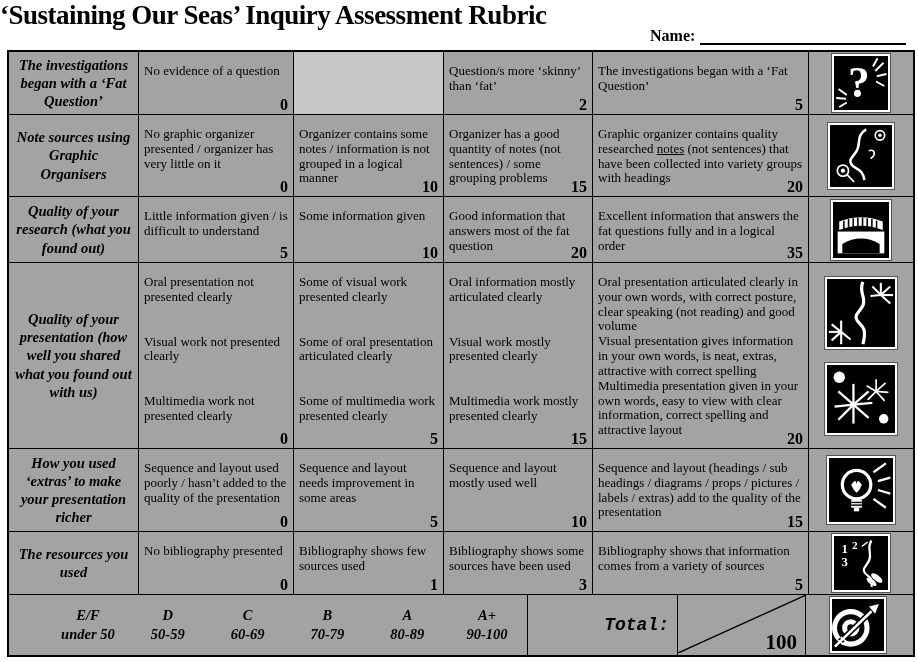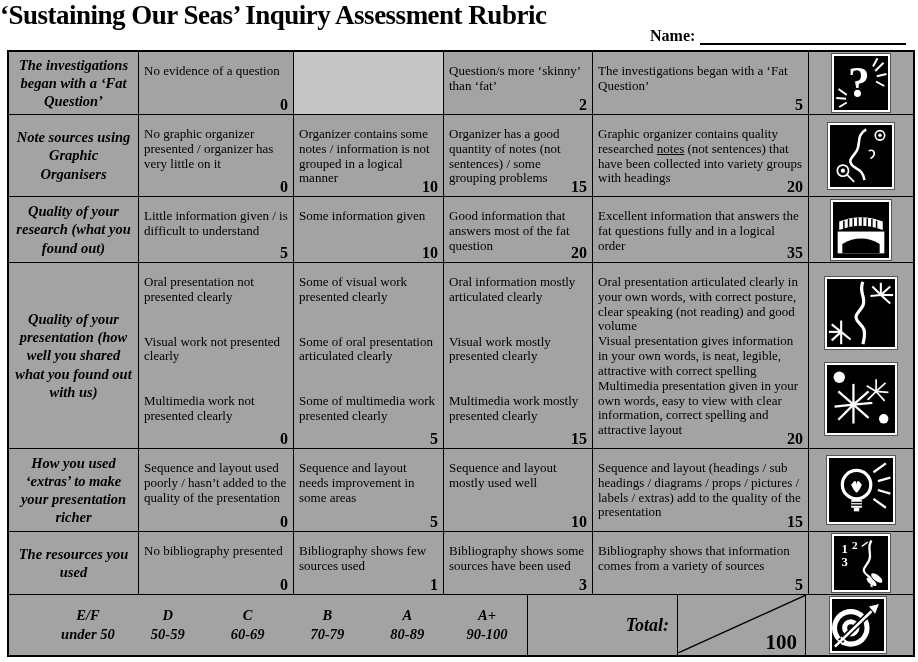--- a/index.html
+++ b/index.html
@@ -19,21 +19,21 @@
   .level{padding:12px 5px 14px 5px;font-size:13px;line-height:1.14;}
   .score{position:absolute;right:5px;bottom:0px;font-weight:bold;font-size:16px;line-height:1.1;}
   .shaded{background:#c6c6c6;}
   .u{text-decoration:underline;margin-top:24px;}
   .spaced .line + .line{margin-top:30px;}
   .tight .line{margin:0;}
   .icon-c{display:flex;flex-direction:column;align-items:center;justify-content:center;gap:12px;}
   .icon-frame{background:#fff;border:1px solid #555;padding:2px;display:inline-flex;line-height:0;}
   .grades{width:519px;display:flex;align-items:center;padding-left:39px;}
   .grade{flex:1;text-align:center;font-weight:bold;font-style:italic;font-size:14.5px;line-height:1.3;}
-  .total-label{width:150px;display:flex;align-items:center;justify-content:flex-end;padding-right:8px;font-weight:bold;font-style:italic;font-size:18px;}
+  .total-label{width:150px;display:flex;align-items:center;justify-content:flex-end;padding-right:8px;font-weight:bold;font-style:italic;font-size:18px;font-family:Liberation Mono, monospace;}
   .diag{width:128px;}
   .diag svg{position:absolute;inset:0;}
   .total-max{position:absolute;right:8px;bottom:0px;font-weight:bold;font-size:21px;}
 </style>
 </head>
 <body>
 
 <div class="page">
   <div class="title">‘Sustaining Our Seas’ Inquiry Assessment Rubric</div>
   <div class="name-row">
@@ -174,21 +174,21 @@
         <div class="score">5</div>
       </div>
       <div class="t-cell w-c3 level spaced">
         <div class="line">Oral information mostly articulated clearly</div>
         <div class="line">Visual work mostly presented clearly</div>
         <div class="line">Multimedia work mostly presented clearly</div>
         <div class="score">15</div>
       </div>
       <div class="t-cell w-c4 level tight">
         <div class="line">Oral presentation articulated clearly in your own words, with correct posture, clear speaking (not reading) and good volume</div>
-        <div class="line">Visual presentation gives information in your own words, is neat, legible, attractive with correct spelling</div>
+        <div class="line">Visual presentation gives information in your own words, is neat, extras, attractive with correct spelling</div>
         <div class="line">Multimedia presentation given in your own words, easy to view with clear information, correct spelling and attractive layout</div>
         <div class="score">20</div>
       </div>
       <div class="t-cell w-icon icon-c">
         <span class="icon-frame">
           <svg width="68" height="68" viewBox="0 0 72 72">
             <rect width="72" height="72" fill="#000"></rect>
             <g stroke="#fff" stroke-width="2.2">
               <line x1="57" y1="17" x2="57" y2="4"></line>
                 <line x1="57" y1="17" x2="67" y2="8"></line>

